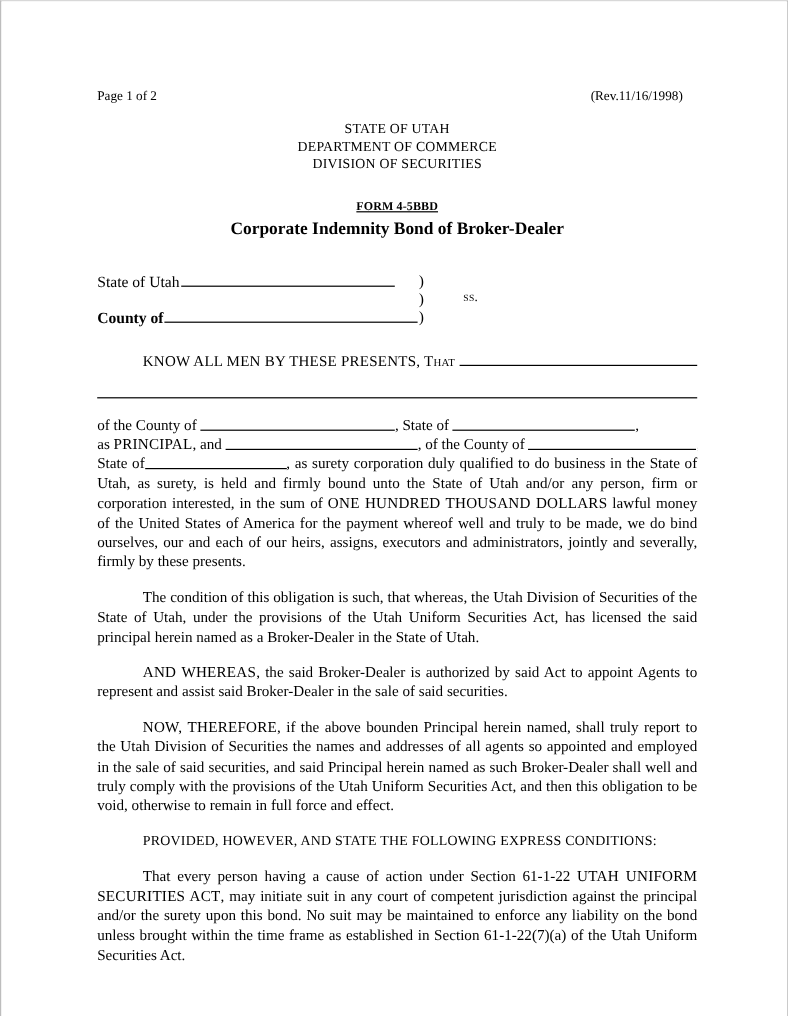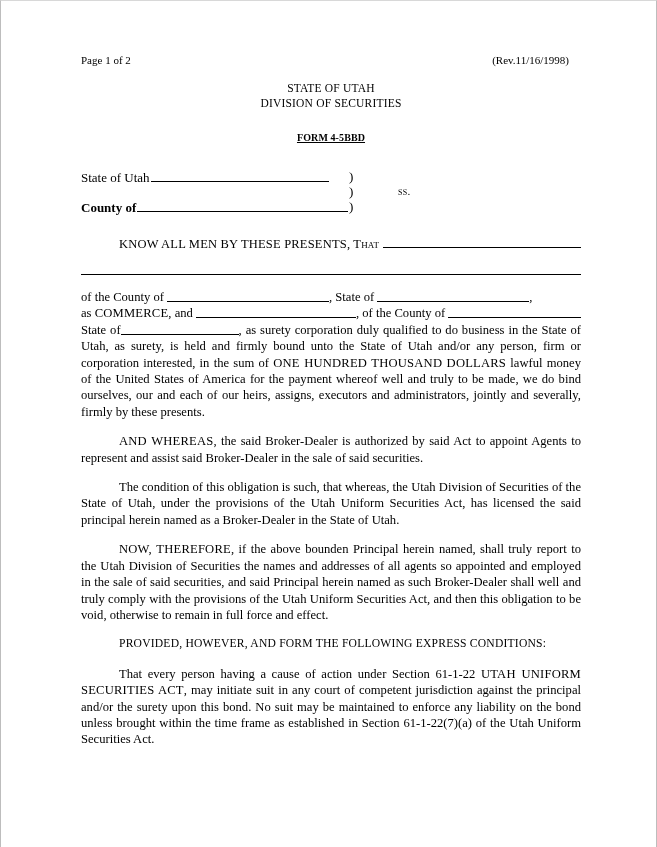--- a/index.html
+++ b/index.html
@@ -17,21 +17,21 @@
   }
   .page {
     position: relative;
     box-sizing: border-box;
     width: 657px;
     height: 847px;
     background: #ffffff;
     border-left: 1px solid #bdbdbd;
     border-right: 1px solid #bdbdbd;
     border-top: 1px solid #d8d8d8;
-    padding: 52px 78px 0 80px;
+    padding: 72px 78px 0 80px;
   }
   .content {
     position: relative;
     width: 500px;
   }
 
   
   .header-row {
     position: relative;
     height: 14px;
@@ -102,21 +102,21 @@
   .paren {
     position: absolute;
     left: 268px;
     font-size: 13px;
   }
   .paren.p1 { top: 0; }
   .paren.p2 { top: 15px; }
   .paren.p3 { top: 30px; }
   .ss-mark {
     position: absolute;
-    left: 317px;
+    left: 305px;
     top: 16px;
     font-size: 11px;
     font-variant: small-caps;
     letter-spacing: 0.3px;
   }
 
   
   .know-line {
     margin-top: 14px;
     font-size: 12.5px;
@@ -188,24 +188,26 @@
 <div class="page">
   <div class="content">
 
     <div class="header-row">
       <span class="page-number">Page 1 of 2</span>
       <span class="revision">(Rev.11/16/1998)</span>
     </div>
 
     <div class="agency">
       <div>STATE OF UTAH</div>
+      <div>DEPARTMENT OF COMMERCE</div>
       <div>DIVISION OF SECURITIES</div>
     </div>
 
     <div class="form-id">FORM 4-5BBD</div>
+    <div class="form-title">Corporate Indemnity Bond of Broker-Dealer</div>
 
     <div class="venue">
       <div class="venue-line first">
         <span class="venue-label">State of Utah</span>
         <span class="rule-inline" style="width:178px"></span>
       </div>
       <div class="venue-line second">
         <span class="venue-label">County of</span>
         <span class="rule-inline" style="width:211px"></span>
       </div>
@@ -219,29 +221,29 @@
       <span class="smallcaps" style="padding-left:38px">KNOW ALL MEN BY THESE PRESENTS, That</span>
       <span class="know-rule"></span>
     </div>
 
     <div class="separator"></div>
 
     <div class="body-block">
 
       <div class="line-row"><span>of the County of</span> <span class="fill fill-w1"></span><span>, State of</span> <span class="fill fill-w2"></span><span>,</span></div>
 
-      <div class="line-row"><span>as</span> <span class="smallcaps">COMMERCE</span><span>, and</span> <span class="fill fill-w3"></span><span>, of the County of</span> <span class="fill fill-w4"></span><span>,</span></div>
+      <div class="line-row"><span>as</span> <span class="smallcaps">PRINCIPAL</span><span>, and</span> <span class="fill fill-w3"></span><span>, of the County of</span> <span class="fill fill-w4"></span><span>,</span></div>
 
       <p><span>State of</span><span class="fill fill-w5"></span><span>, as surety corporation duly qualified to do business in the State of Utah, as surety, is held and firmly bound unto the State of Utah and/or any person, firm or corporation interested, in the sum of </span><span class="smallcaps">ONE HUNDRED THOUSAND DOLLARS</span><span> lawful money of the United States of America for the payment whereof well and truly to be made, we do bind ourselves, our and each of our heirs, assigns, executors and administrators, jointly and severally, firmly by these presents.</span></p>
 
+      <p class="indent">The condition of this obligation is such, that whereas, the Utah Division of Securities of the State of Utah, under the provisions of the Utah Uniform Securities Act, has licensed the said principal herein named as a Broker-Dealer in the State of Utah.</p>
+
       <p class="indent"><span class="smallcaps">AND WHEREAS</span><span>, the said Broker-Dealer is authorized by said Act to appoint Agents to represent and assist said Broker-Dealer in the sale of said securities.</span></p>
 
-      <p class="indent">The condition of this obligation is such, that whereas, the Utah Division of Securities of the State of Utah, under the provisions of the Utah Uniform Securities Act, has licensed the said principal herein named as a Broker-Dealer in the State of Utah.</p>
-
       <p class="indent"><span class="smallcaps">NOW, THEREFORE</span><span>, if the above bounden Principal herein named, shall truly report to the Utah Division of Securities the names and addresses of all agents so appointed and employed in the sale of said securities, and said Principal herein named as such Broker-Dealer shall well and truly comply with the provisions of the Utah Uniform Securities Act, and then this obligation to be void, otherwise to remain in full force and effect.</span></p>
 
-      <p class="indent smallcaps" style="font-size:11.6px">PROVIDED, HOWEVER, AND FORM THE FOLLOWING EXPRESS CONDITIONS:</p>
+      <p class="indent smallcaps" style="font-size:11.6px">PROVIDED, HOWEVER, AND STATE THE FOLLOWING EXPRESS CONDITIONS:</p>
 
       <p class="indent last"><span>That every person having a cause of action under Section 61-1-22 </span><span class="smallcaps">UTAH UNIFORM SECURITIES ACT</span><span>, may initiate suit in any court of competent jurisdiction against the principal and/or the surety upon this bond.  No suit may be maintained to enforce any liability on the bond unless brought within the time frame as established in Section 61-1-22(7)(a) of the Utah Uniform Securities Act.</span></p>
 
     </div>
   </div>
 </div>
 
 </body></html>

